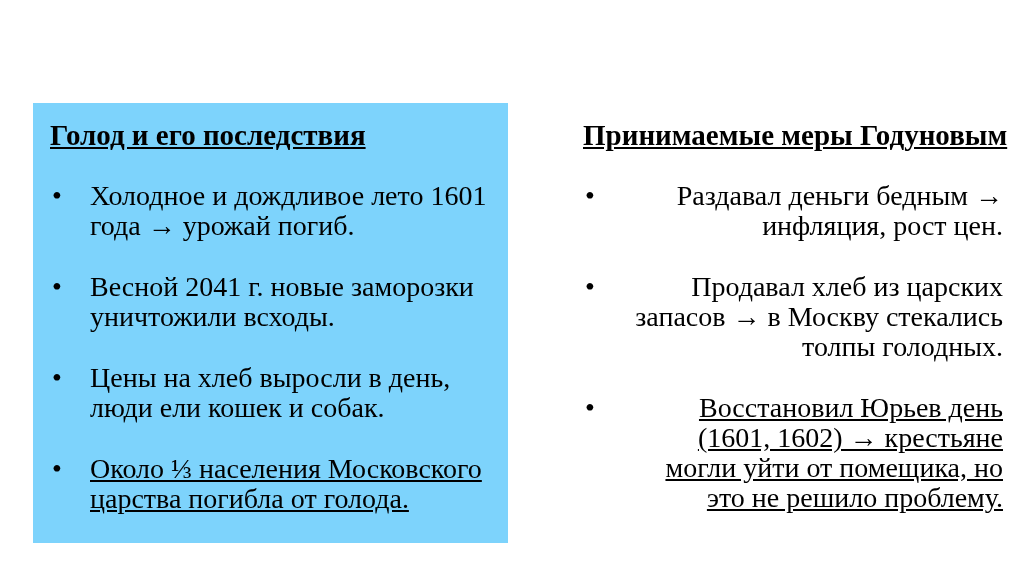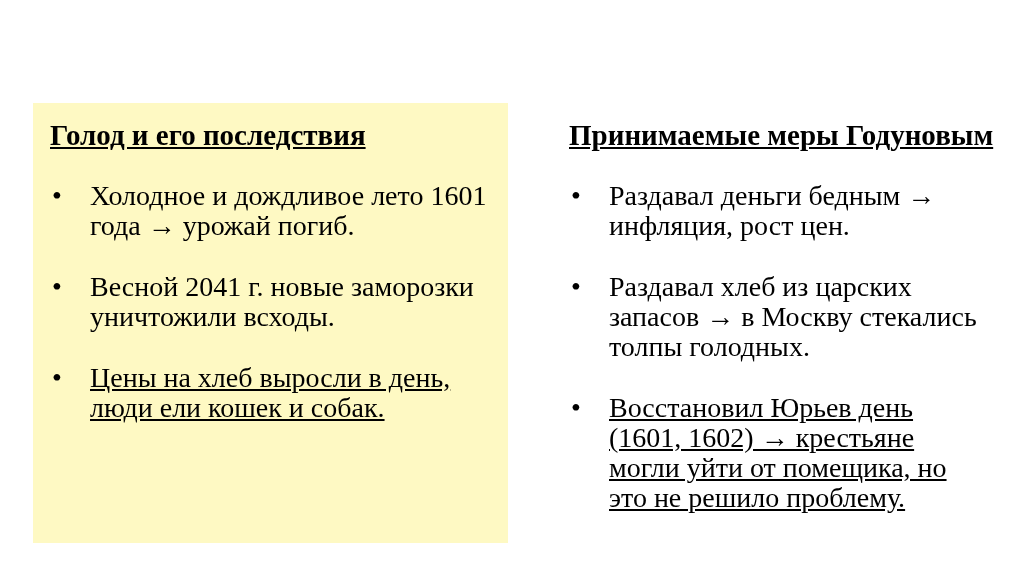--- a/index.html
+++ b/index.html
@@ -19,44 +19,44 @@
   .panel {
     position: absolute;
     top: 103px;
     box-sizing: border-box;
     padding-top: 17px;
   }
   .panel-left {
     left: 33px;
     width: 475px;
     height: 440px;
-    background: #fef9c3;
+    background: #7dd3fc;
     padding-left: 17px;
     padding-right: 2px;
   }
   .panel-right {
-    left: 569px;
+    left: 583px;
     width: 440px;
     background: transparent;
   }
   .panel-title {
     font-size: 29px;
     font-weight: bold;
     text-decoration: underline;
     line-height: 30px;
     margin: 0 0 31px 0;
     white-space: nowrap;
   }
   .bullet-list {
     list-style: none;
     margin: 0;
     padding: 0;
   }
   .panel-left .bullet-list { width: 445px; margin-top: 28px; }
-  .panel-right .bullet-list { width: 420px; }
+  .panel-right .bullet-list { width: 420px; text-align: right; }
   .bullet-list li {
     position: relative;
     padding-left: 40px;
     font-size: 28px;
     line-height: 30px;
     margin-bottom: 31px;
   }
   .bullet-list li:last-child { margin-bottom: 0; text-decoration: underline; }
   .bullet-list li::before {
     content: "\2022";
@@ -69,25 +69,26 @@
 <body>
 
 <div class="slide">
 
   <div class="panel panel-left">
     <h2 class="panel-title">Голод и его последствия</h2>
     <ul class="bullet-list">
       <li>Холодное и дождливое лето 1601 года → урожай погиб.</li>
       <li>Весной 2041 г. новые заморозки уничтожили всходы.</li>
       <li>Цены на хлеб выросли в день, люди ели кошек и собак.</li>
+      <li>Около ⅓ населения Московского царства погибла от голода.</li>
     </ul>
   </div>
 
   <div class="panel panel-right">
     <h2 class="panel-title">Принимаемые меры Годуновым</h2>
     <ul class="bullet-list">
       <li>Раздавал деньги бедным → инфляция, рост цен.</li>
-      <li>Раздавал хлеб из царских запасов → в Москву стекались толпы голодных.</li>
+      <li>Продавал хлеб из царских запасов → в Москву стекались толпы голодных.</li>
       <li>Восстановил Юрьев день (1601, 1602) → крестьяне могли уйти от помещика, но это не решило проблему.</li>
     </ul>
   </div>
 
 </div>
 
 </body></html>

